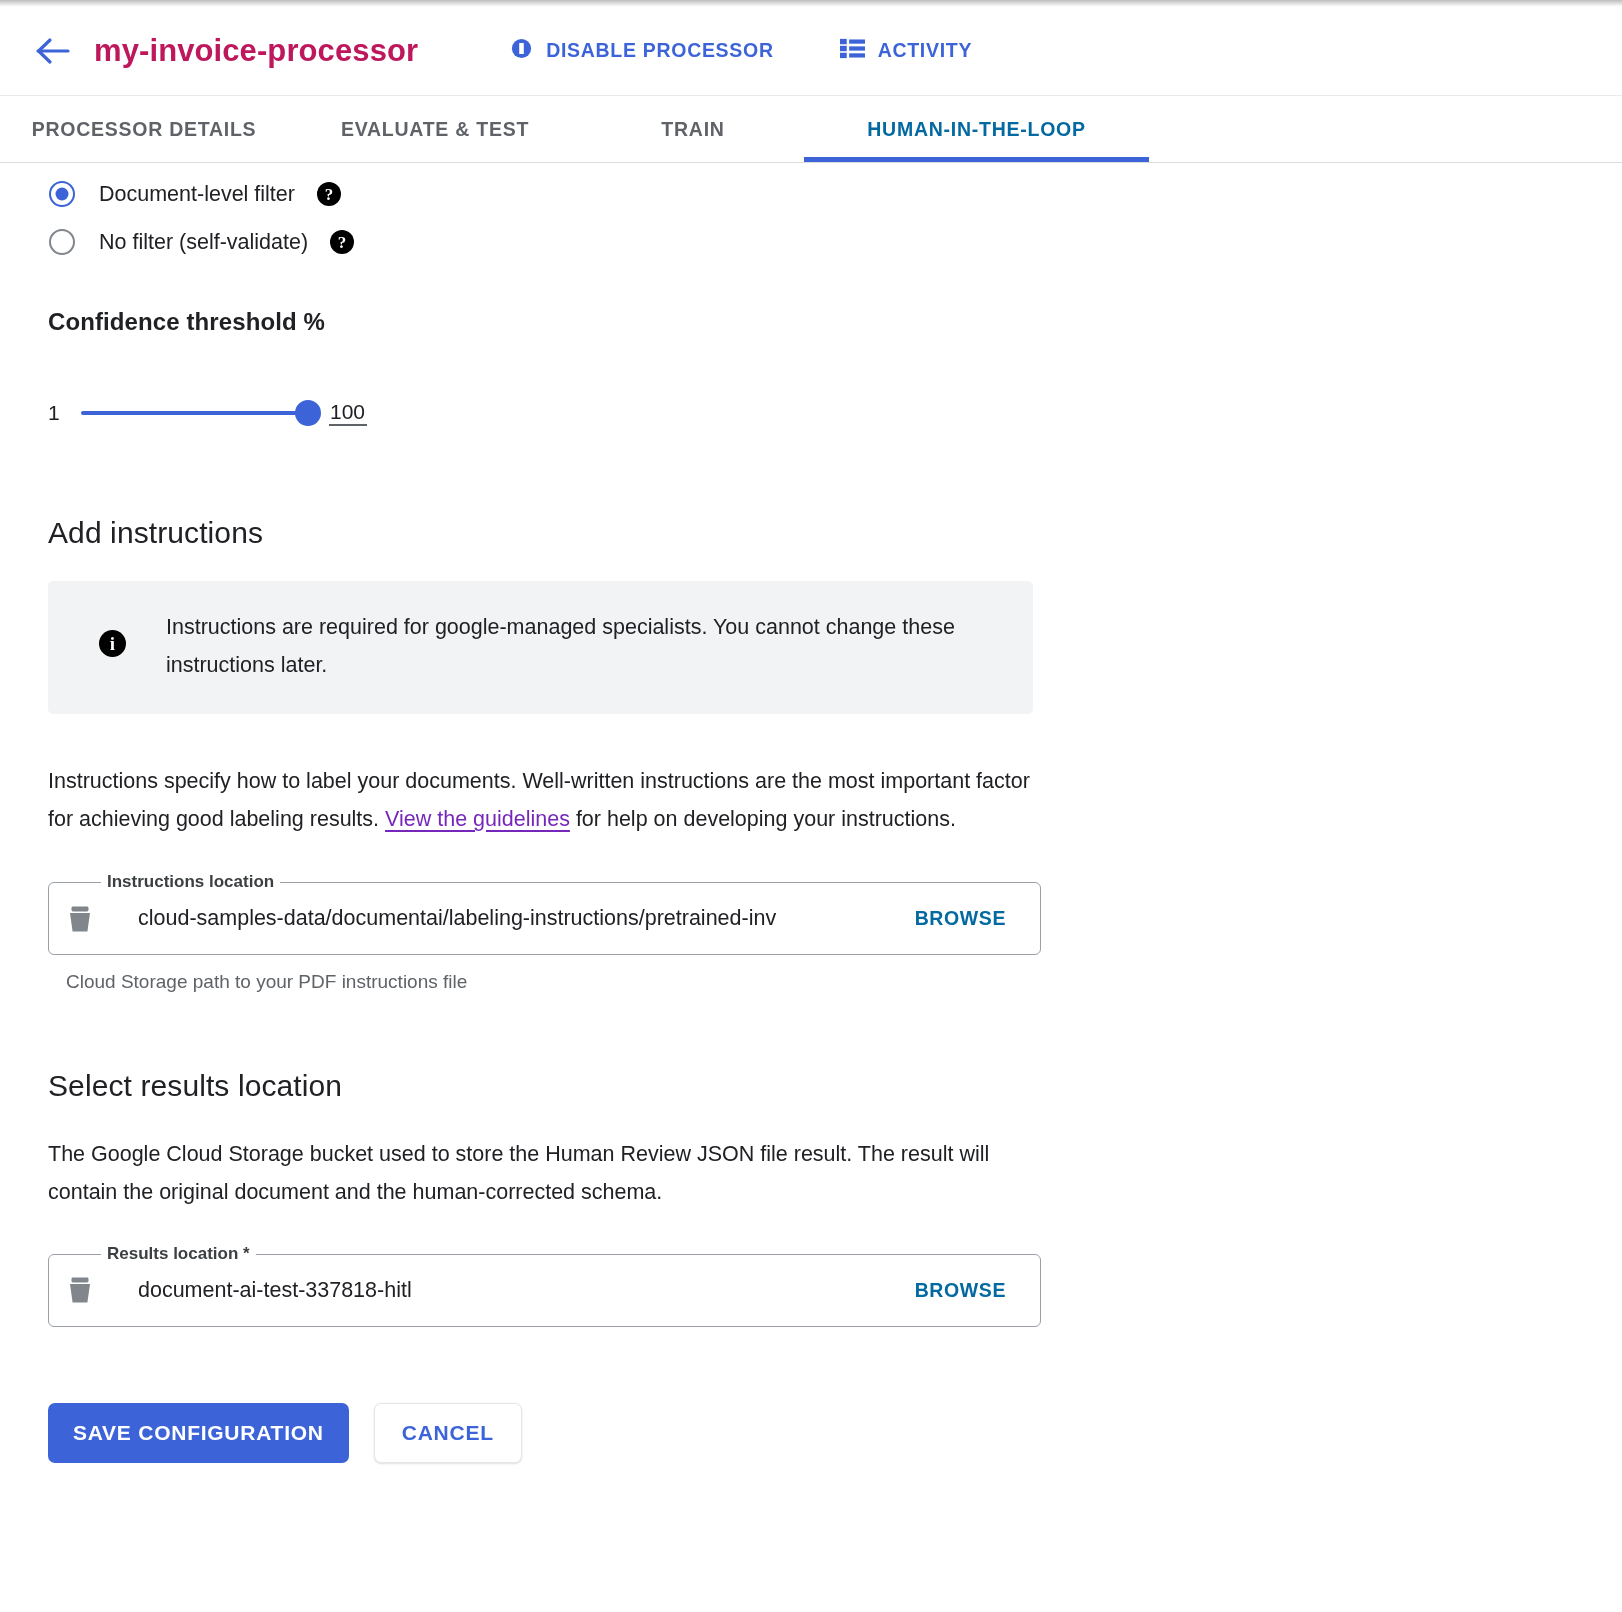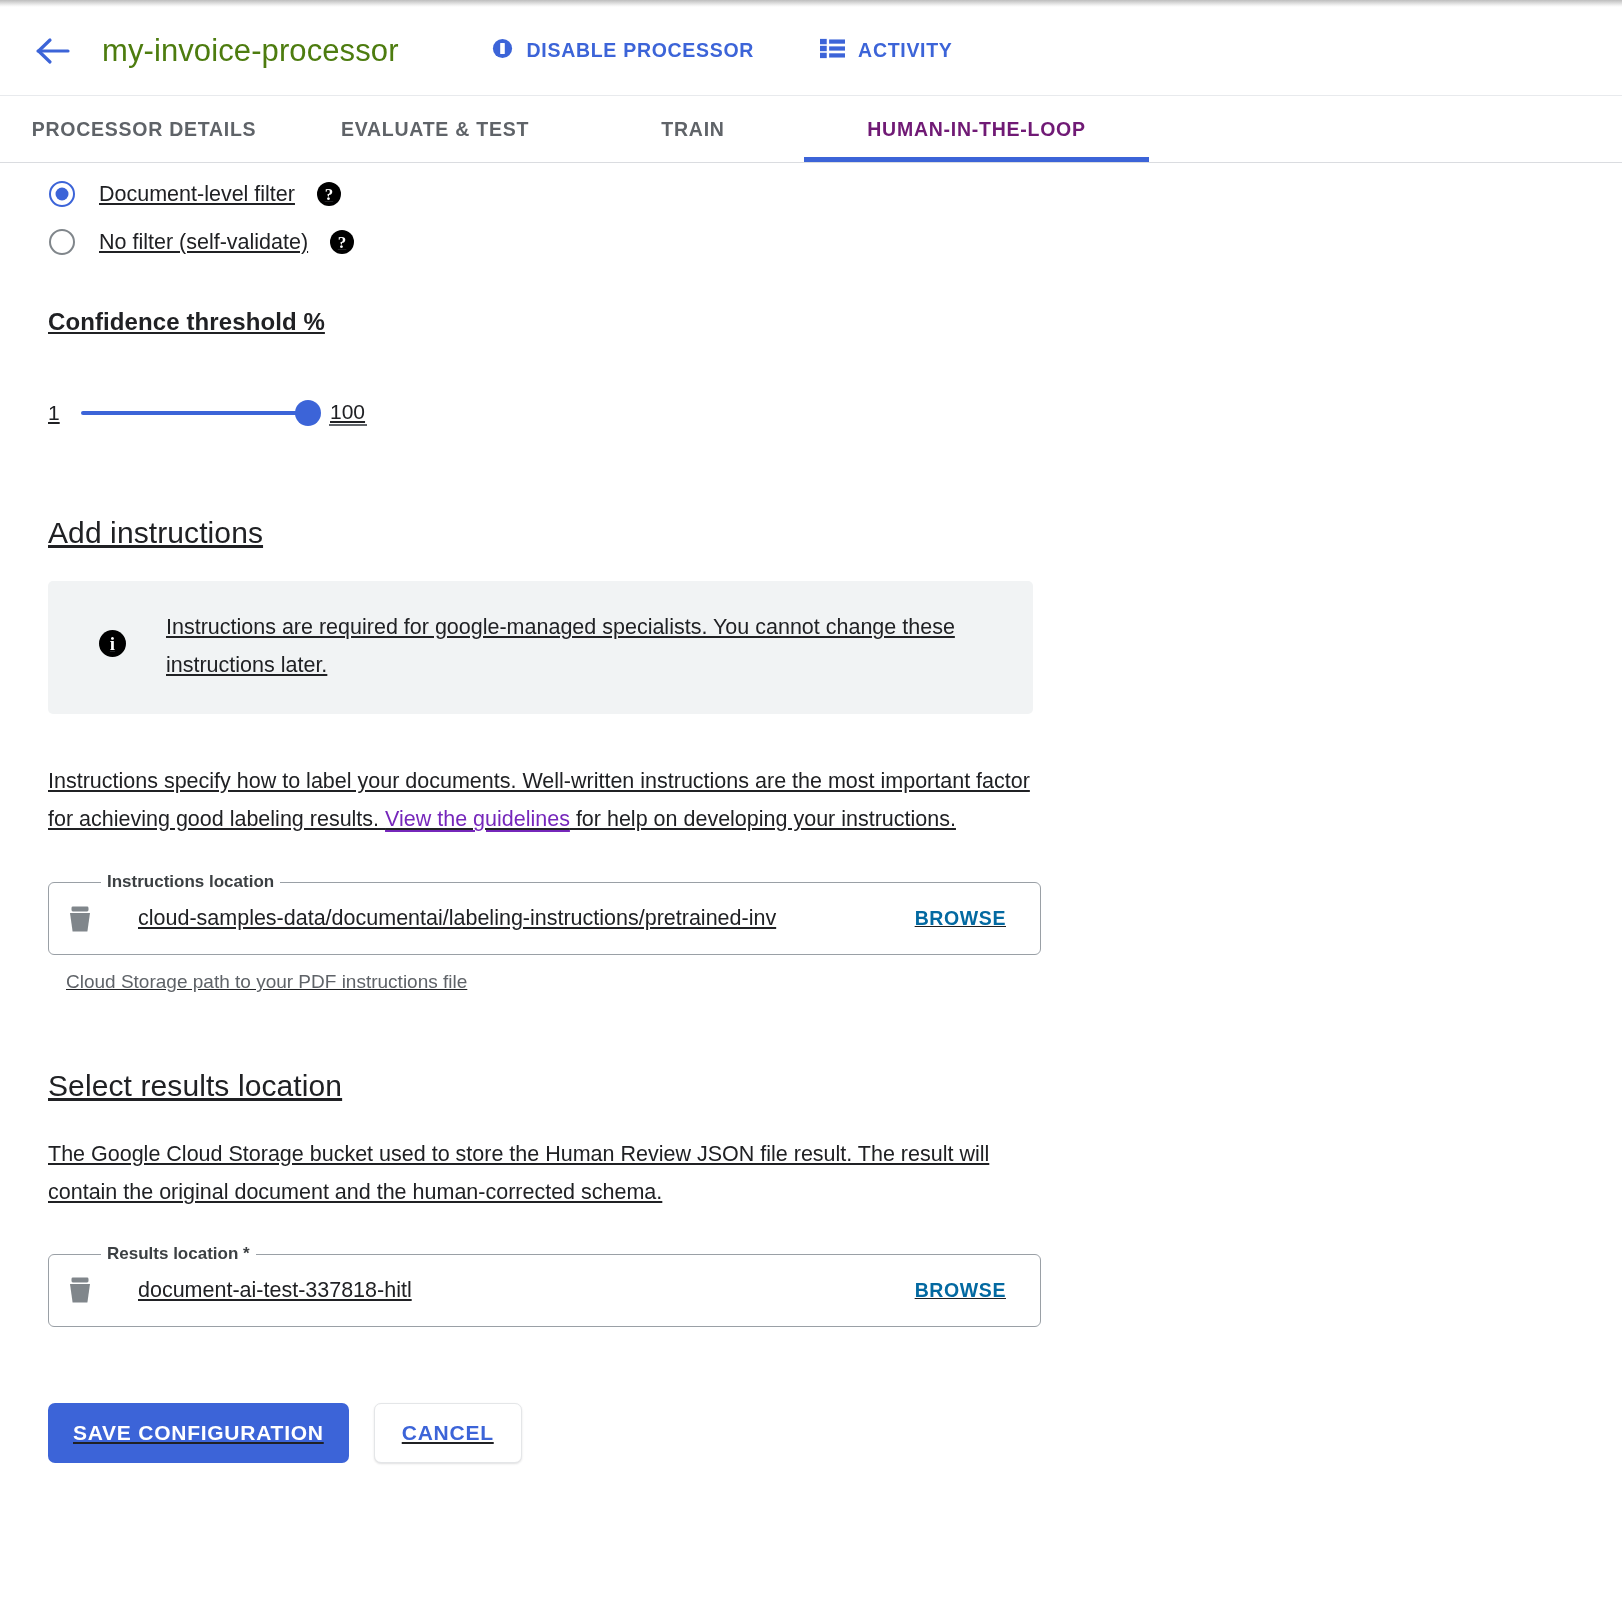--- a/index.html
+++ b/index.html
@@ -41,24 +41,24 @@
     margin-left: 30px;
     display: flex; align-items: center; justify-content: center;
     cursor: pointer;
     border-radius: 50%;
     background: transparent;
     border: none;
     padding: 0;
   }
   .back-btn svg { display: block; }
   .page-title {
-    margin-left: 26px;
+    margin-left: 18px;
     font-size: 31px;
-    font-weight: 400;
-    color: #4d7c0f;
+    font-weight: 700;
+    color: #be185d;
     letter-spacing: 0.1px;
     white-space: nowrap;
   }
   .header-actions {
     display: flex;
     align-items: center;
     margin-left: 92px;
     gap: 66px;
   }
   .hdr-action {
@@ -98,42 +98,42 @@
     letter-spacing: 0.75px;
     color: #5f6368;
     cursor: pointer;
     position: relative;
     padding: 0 24px;
     white-space: nowrap;
     background: none;
     border: none;
     font-family: "Liberation Sans", sans-serif;
   }
-  .tab.active { color: #701a75; }
+  .tab.active { color: #0369a1; }
   .tab.active::after {
     content: "";
     position: absolute;
     left: 0; right: 0; bottom: 0;
     height: 5px;
     background: #3c64d8;
   }
   .tab-t0 { width: 288px; }
   .tab-t1 { width: 222px; }
   .tab-t2 { width: 294px; }
   .tab-t3 { width: 310px; }
   .tab-t4 { width: 345px; }
 
   
   .content {
     position: absolute;
     top: 163px; left: 0; right: 0; bottom: 0;
     overflow: hidden;
     background: #ffffff;
   }
-  .inner { padding: 0 0 0 48px; text-decoration: underline; }
+  .inner { padding: 0 0 0 48px; }
 
   
   .radio-row {
     display: flex;
     align-items: center;
     height: 48px;
     margin-top: 0;
     cursor: pointer;
     width: 520px;
   }

